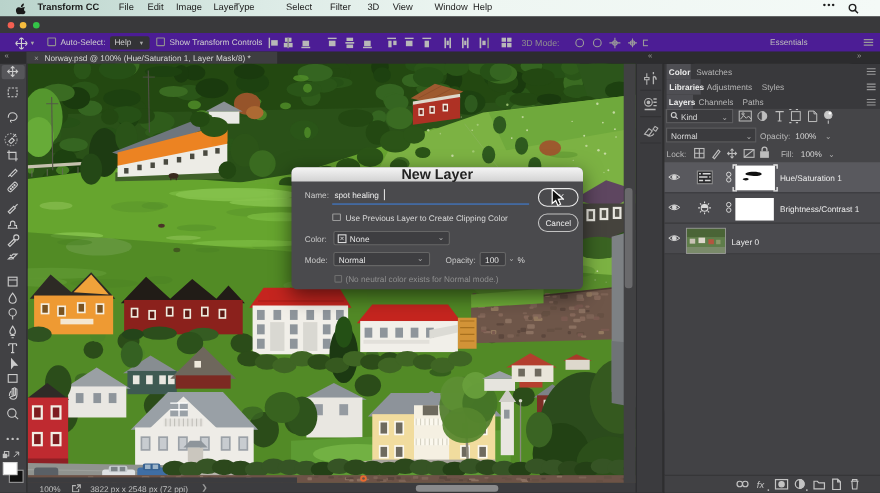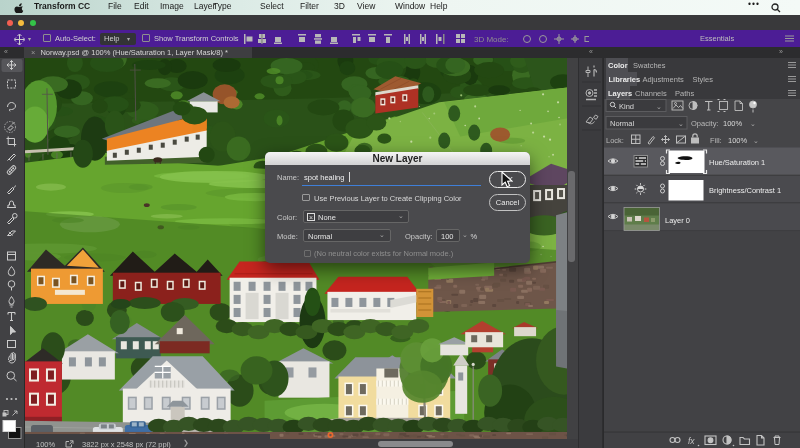--- a/index.html
+++ b/index.html
@@ -18,21 +18,21 @@
   #toolbar { left:0; top:58px; width:25px; height:390px; background:#414144; border-right:1px solid #2a2a2a; }
   #statusbar { left:25px; top:439px; width:553px; height:9px; background:#3c3c3f; color:#c2c2c2; font-size:7.5px; }
   #dock { left:578px; top:58px; width:25px; height:390px; background:#3b3b3e; border-left:1px solid #2e2e30; border-right:1px solid #2e2e30; }
   #panel { left:604px; top:58px; width:196px; height:340px; background:#404040; font-size:8.5px; color:#d8d8d8;border-radius:28px; }
   #photo { left:25px; top:58px; width:553px; height:381px; }
   #vlane { left:567px; top:58px; width:11px; height:381px; background:#414143; }
   #statusext { left:25px; top:434px; width:245px; height:5px; background:#3c3c3f; }
   #dialog { left:265px; top:152px; width:265px; height:111px; border-radius:5px;
     background:#4a4a4d; box-shadow:0 6px 18px rgba(0,0,0,.55); font-size:7.5px; color:#d9d9d9; }
   #dlg-title { left:0; top:0; width:265px; height:13px; border-radius:5px 5px 0 0;
-    background:linear-gradient(#f5f5f5,#d2d2d2); color:#222; text-align:center; line-height:13px; font-size:10px; font-weight:bold; }
+    background:linear-gradient(#f5f5f5,#d2d2d2); color:#222; text-align:center; line-height:13px; font-size:13px; font-weight:bold; }
 </style>
 </head>
 <body>
   <div id="menubar" class="abs">
     <svg style="position:absolute;left:14px;top:2px;" width="11" height="11" viewBox="0 0 11 11">
       <path d="M7.7,1.2 c-.7,.05 -1.5,.45 -2,1.05 c-.44,.55 -.8,1.35 -.66,2.1 c.78,.07 1.56,-.4 2.05,-.97 C7.55,2.8 7.85,2 7.7,1.2 z M7.6,4.5 c-1.1,0 -1.55,.55 -2.3,.55 c-.78,0 -1.5,-.52 -2.45,-.52 c-1.25,0 -2.4,1.2 -2.4,3 c0,1.85 1.55,3.95 2.6,3.95 c.6,0 .8,-.4 1.9,-.4 c1.1,0 1.35,.4 1.95,.4 c.85,0 2.1,-1.6 2.35,-2.7 c-.9,-.45 -1.4,-1.25 -1.4,-2.1 c0,-.8 .45,-1.5 1.1,-1.85 C8.6,4.6 8.1,4.5 7.6,4.5 z" fill="#1a1a1a"></path>
     </svg>
     <span style="left:34px;font-weight:bold;">Transform CC</span>
     <span style="left:108px;">File</span>
     <span style="left:134px;">Edit</span>

